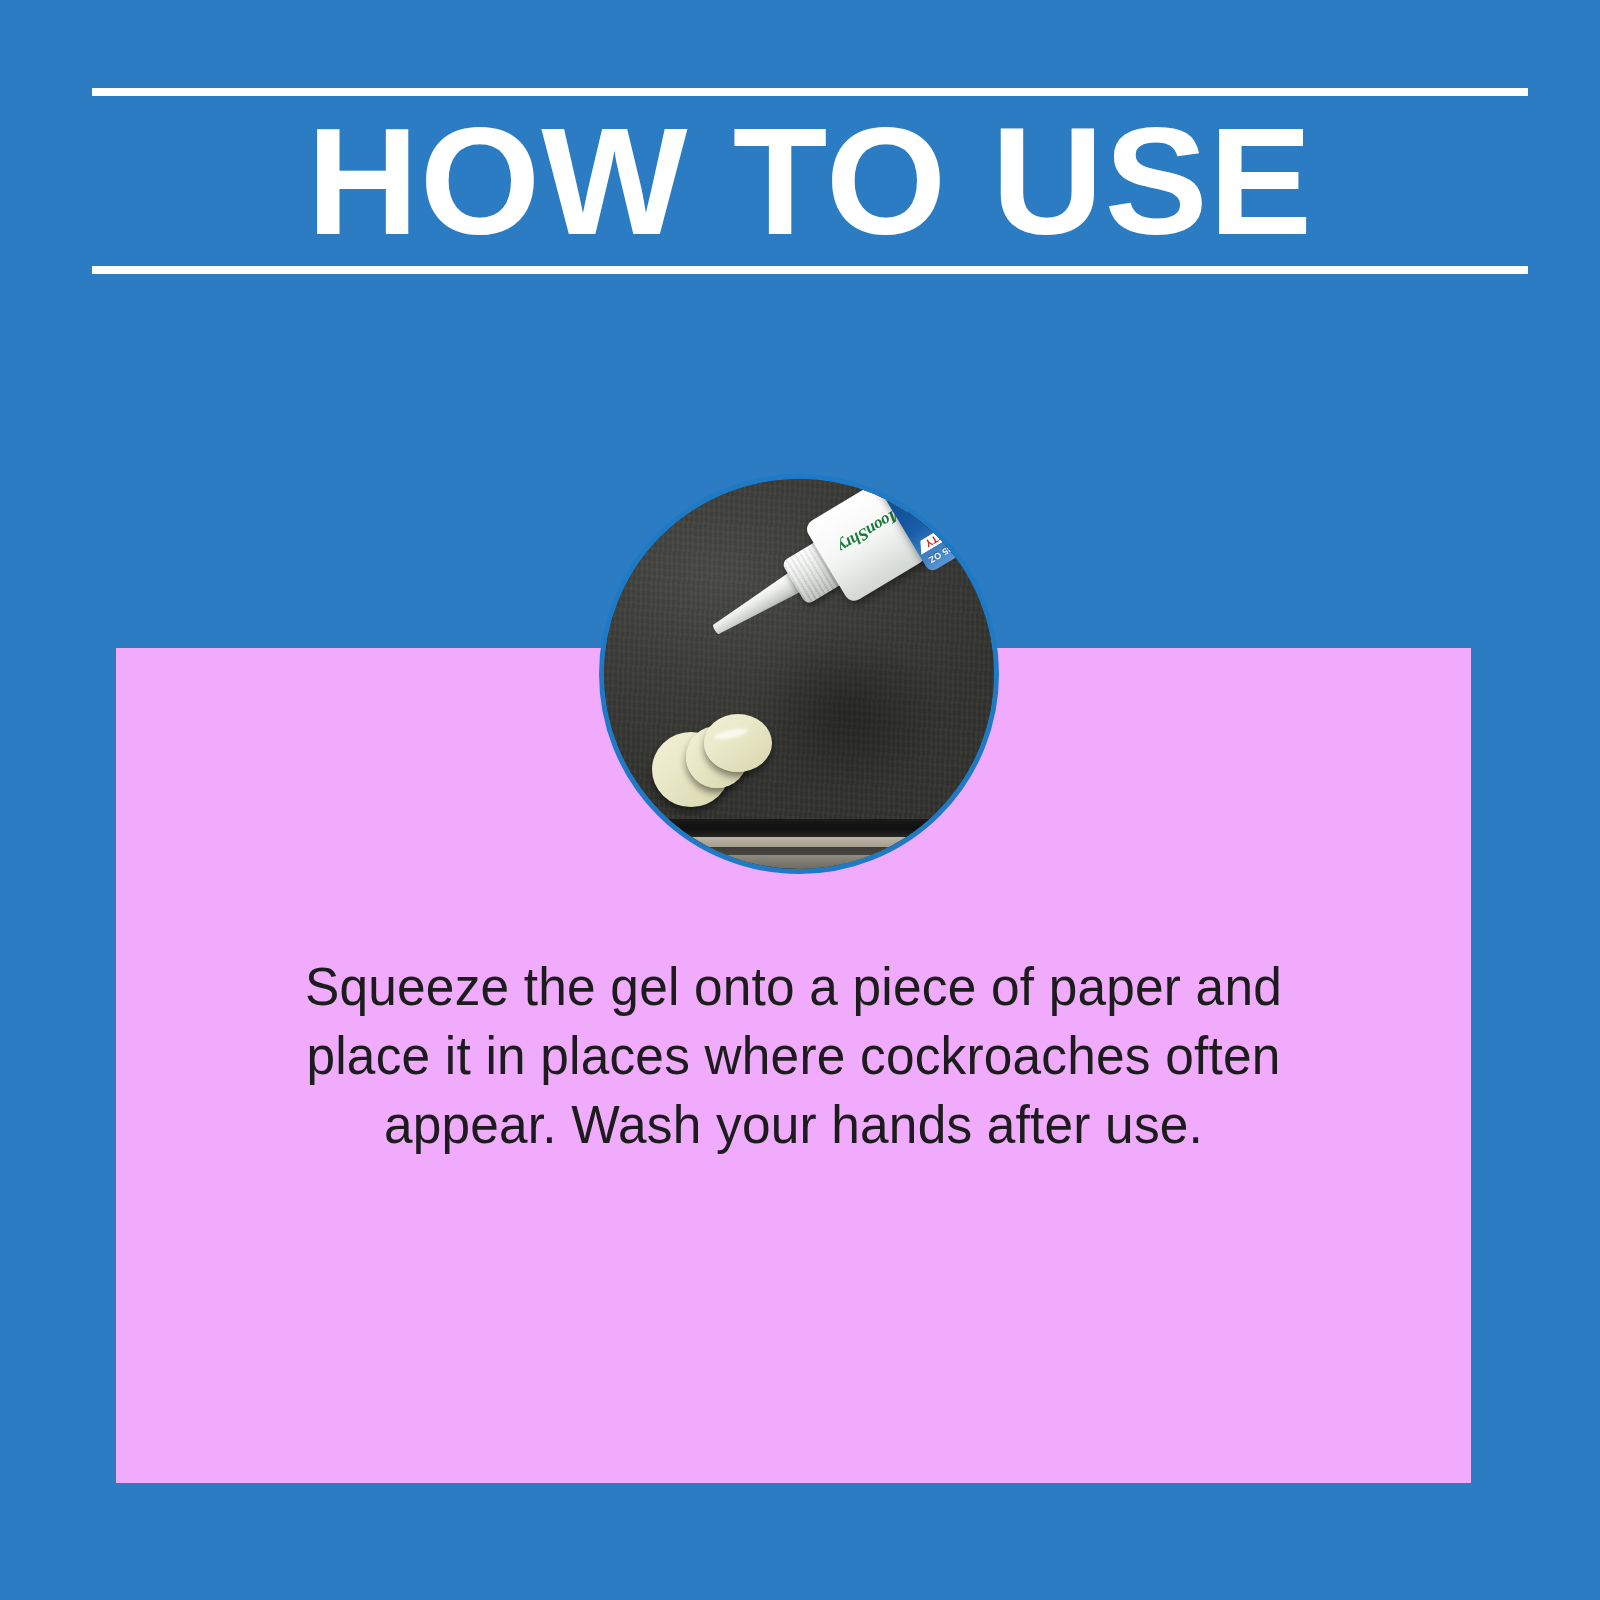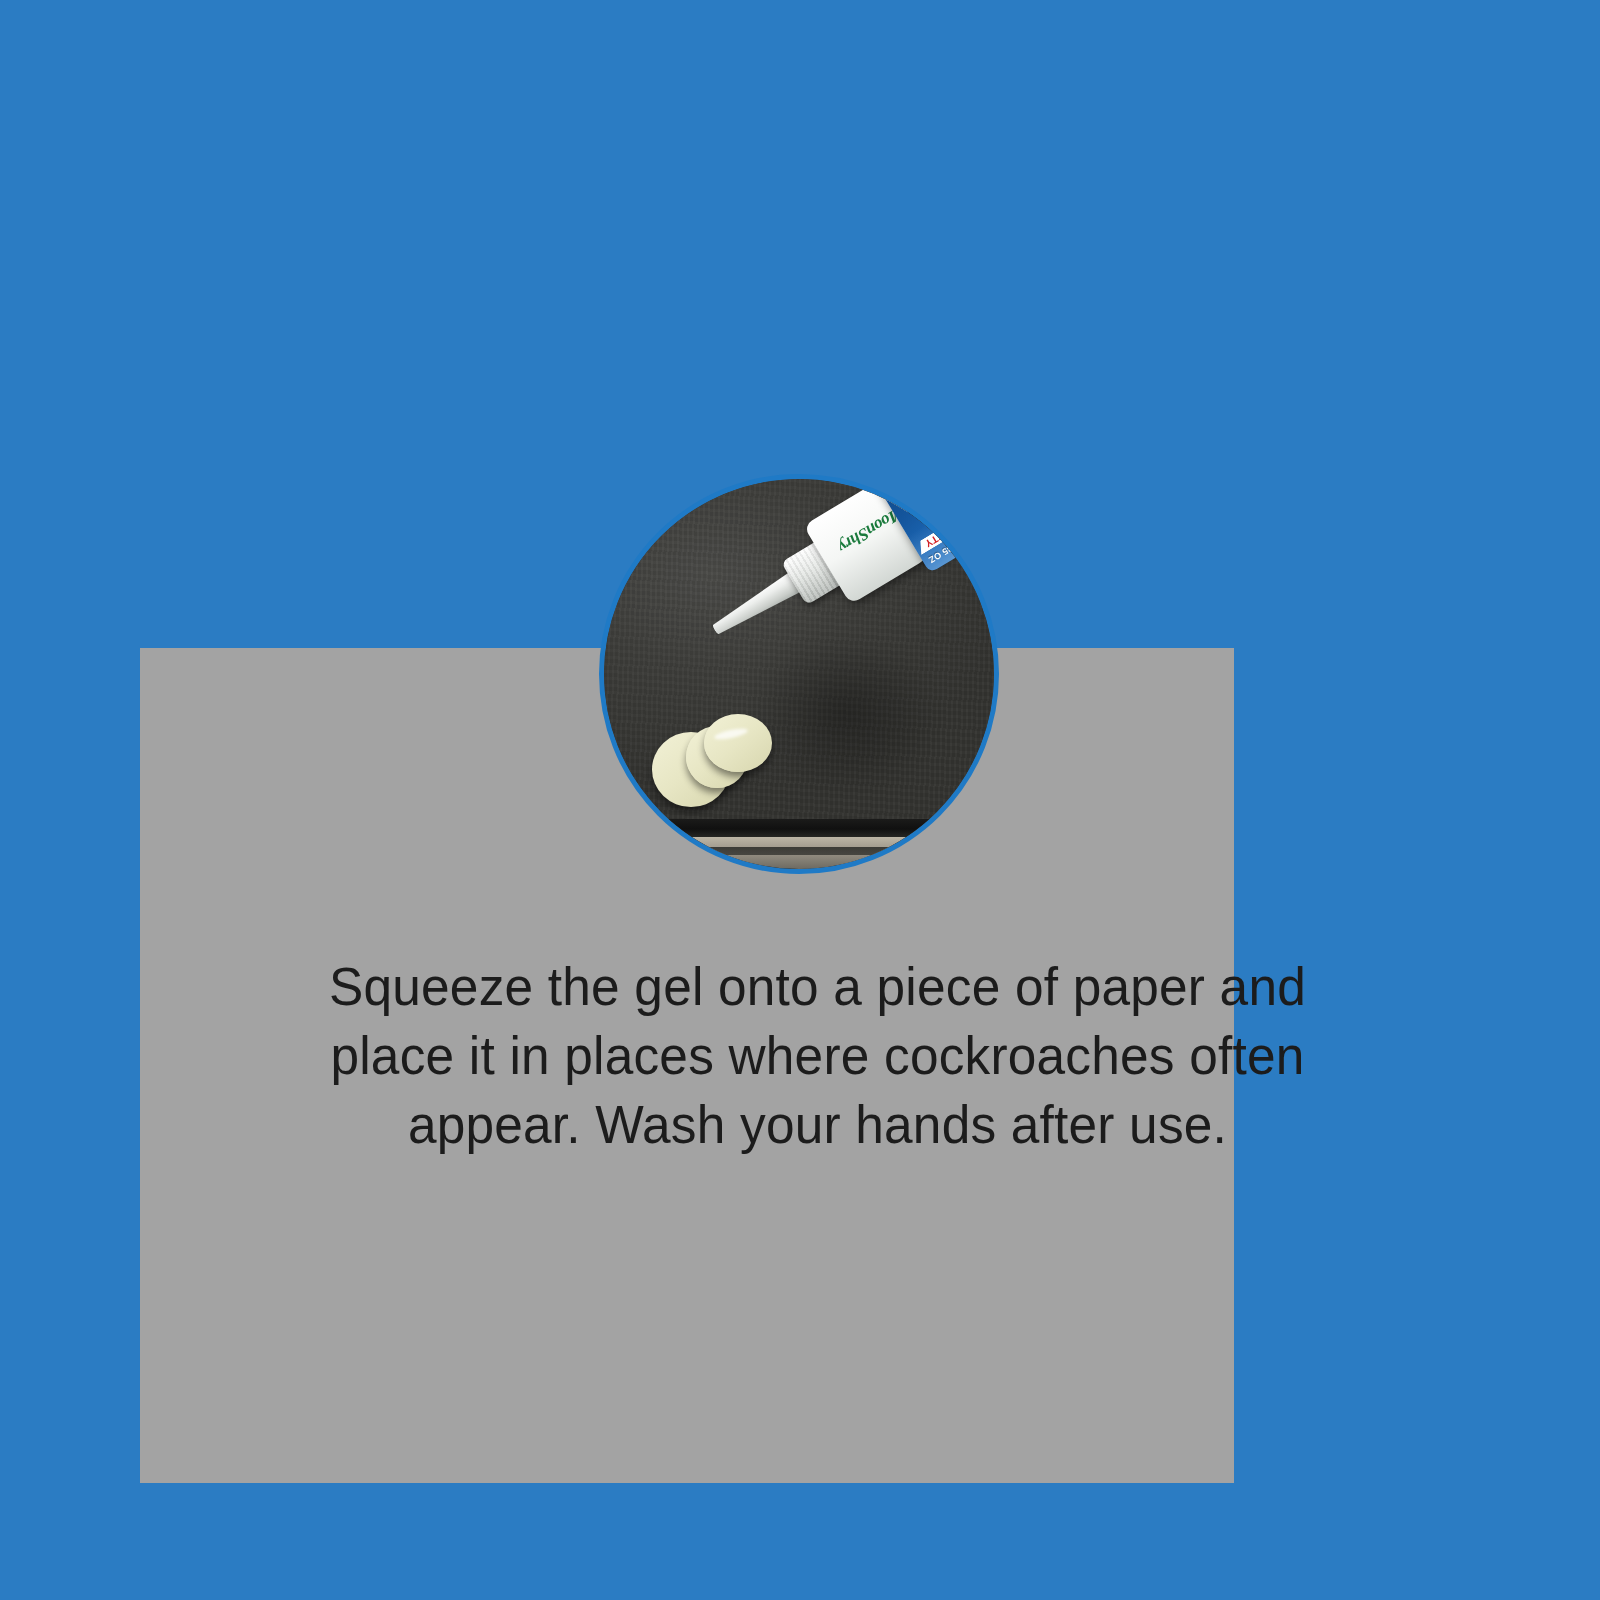--- a/index.html
+++ b/index.html
@@ -42,23 +42,23 @@
     font-size:152px;
     line-height:1;
     letter-spacing:1px;
     transform:scaleX(1.02);
     white-space:nowrap;
   }
 
   
   .card {
     position:absolute;
-    left:140px; top:648px;
-    width:1094px; height:835px;
-    background:#a3a3a3;
+    left:116px; top:648px;
+    width:1355px; height:835px;
+    background:#f0abfc;
   }
   .caption {
     position:absolute;
     left:110px;
     top:305px;
     width:1135px;
     text-align:center;
     color:#1c1c1c;
     font-family:"Liberation Sans", sans-serif;
     font-weight:300;
@@ -250,20 +250,25 @@
     width:40px; height:110px;
     background:linear-gradient(165deg,#2b7cc7 0%, #14559c 55%, #0c3c72 100%);
     border-radius:4px;
   }
 </style>
 </head>
 <body>
 
 <div class="poster">
 
+  <div class="header-block">
+    <div class="rule rule-top"></div>
+    <div class="poster-title">HOW TO USE</div>
+    <div class="rule rule-bottom"></div>
+  </div>
 
   <div class="card">
     <div class="caption">Squeeze the gel onto a piece of paper and place it in places where cockroaches often appear. Wash your hands after use.</div>
   </div>
 
   <div class="photo-circle">
     <div class="photo-inner">
 
       <div class="surface"></div>
       <div class="surface-grain"></div>

